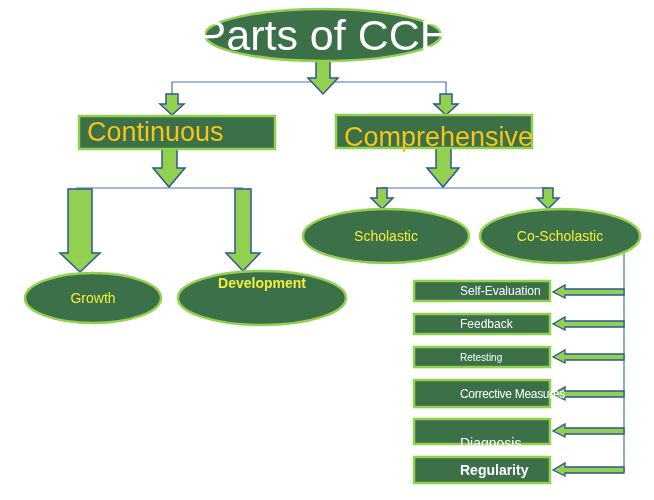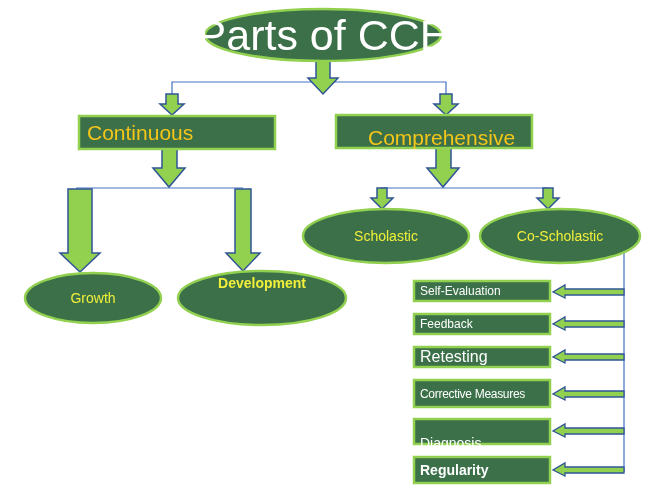--- a/index.html
+++ b/index.html
@@ -1,23 +1,23 @@
 <!DOCTYPE html>
 <html><head>
 <meta charset="utf-8">
 <style>
   html, body { margin: 0; padding: 0; background: #ffffff; }
   body { width: 654px; height: 500px; overflow: hidden; position: relative; font-family: "Liberation Sans", "DejaVu Sans", sans-serif; }
   #canvas { position: absolute; left: 0; top: 0; width: 654px; height: 500px; }
   .lbl { position: absolute; display: flex; align-items: center; white-space: nowrap; }
   .center { justify-content: center; }
   .title-text { font-size: 43px; color: #ffffff; }
-  .branch-text { font-size: 21px; color: #f5c518; padding-left: 8px; }
+  .branch-text { font-size: 27px; color: #f5c518; padding-left: 8px; }
   .ellipse-text { font-size: 14px; color: #f2ef3a; }
-  .box-text { color: #ffffff; padding-left: 6px; }
+  .box-text { color: #ffffff; padding-left: 6px; margin-left: 40px; }
 </style>
 </head>
 <body>
 
 <svg id="canvas" width="654" height="500" viewBox="0 0 654 500" xmlns="http://www.w3.org/2000/svg">
 
   <g fill="none" stroke="#4472c4" stroke-width="1.2">
     <polyline points="172,98 172,82 446,82 446,98"></polyline>
     <polyline points="76,188 243,188"></polyline>
     <polyline points="381,188 548,188"></polyline>
@@ -58,25 +58,25 @@
     <path d="M624,354 L565,354 L565,350 L553,357 L565,363 L565,360 L624,360 Z"></path>
     <path d="M624,391 L565,391 L565,387 L553,394 L565,400 L565,397 L624,397 Z"></path>
     <path d="M624,428 L565,428 L565,424 L553,431 L565,437 L565,434 L624,434 Z"></path>
     <path d="M624,467 L565,467 L565,463 L553,470 L565,476 L565,473 L624,473 Z"></path>
   </g>
 </svg>
 
 <div class="lbl center title-text" style="left:205px; top:9px; width:236px; height:52px;">Parts of CCE</div>
 
 <div class="lbl branch-text" style="left:79px; top:116px; width:196px; height:33px;">Continuous</div>
-<div class="lbl branch-text" style="left:336px; top:115px; width:196px; height:45px;margin-left:24px;">Comprehensive</div>
+<div class="lbl branch-text" style="left:336px; top:115px; width:196px; height:45px;">Comprehensive</div>
 
 <div class="lbl center ellipse-text" style="left:25px; top:273px; width:136px; height:50px;">Growth</div>
 <div class="lbl center ellipse-text" style="left:178px; top:256px; width:168px; height:54px;font-weight:bold;">Development</div>
 <div class="lbl center ellipse-text" style="left:303px; top:209px; width:166px; height:54px;">Scholastic</div>
 <div class="lbl center ellipse-text" style="left:480px; top:209px; width:160px; height:54px;">Co-Scholastic</div>
 
 <div class="lbl box-text" style="left:414px; top:281px; width:136px; height:20px; font-size:12px;">Self-Evaluation</div>
 <div class="lbl box-text" style="left:414px; top:314px; width:136px; height:20px; font-size:12px;">Feedback</div>
-<div class="lbl box-text" style="left:414px; top:347px; width:136px; height:20px; font-size:16px;">Retesting</div>
+<div class="lbl box-text" style="left:414px; top:347px; width:136px; height:20px; font-size:10px;">Retesting</div>
 <div class="lbl box-text" style="left:414px; top:380px; width:136px; height:27px; font-size:12px; letter-spacing:-0.3px;">Corrective Measures</div>
 <div class="lbl box-text" style="left:414px; top:430px; width:136px; height:25px; font-size:14px;">Diagnosis</div>
 <div class="lbl box-text" style="left:414px; top:457px; width:136px; height:26px; font-size:14px;font-weight:bold;">Regularity</div>
 
 </body></html>

